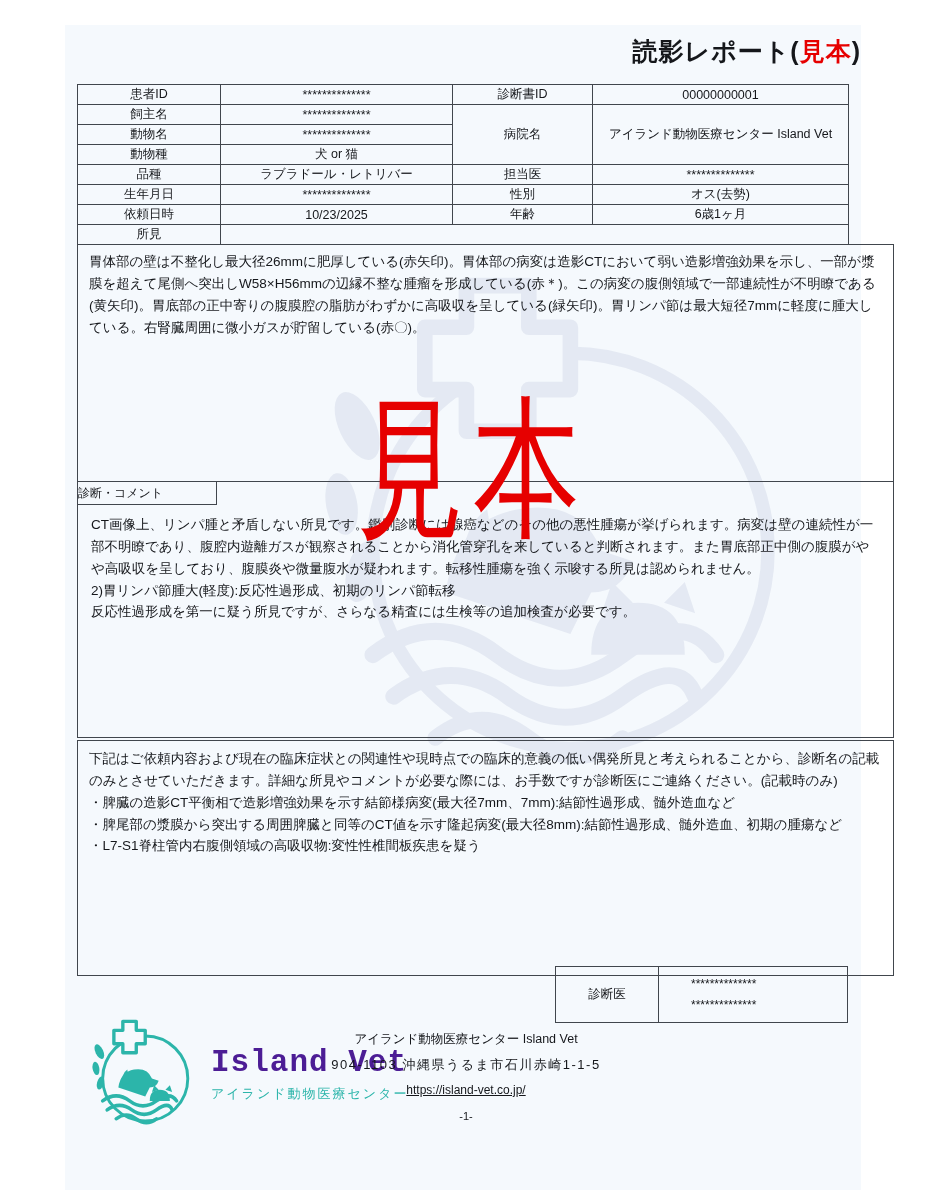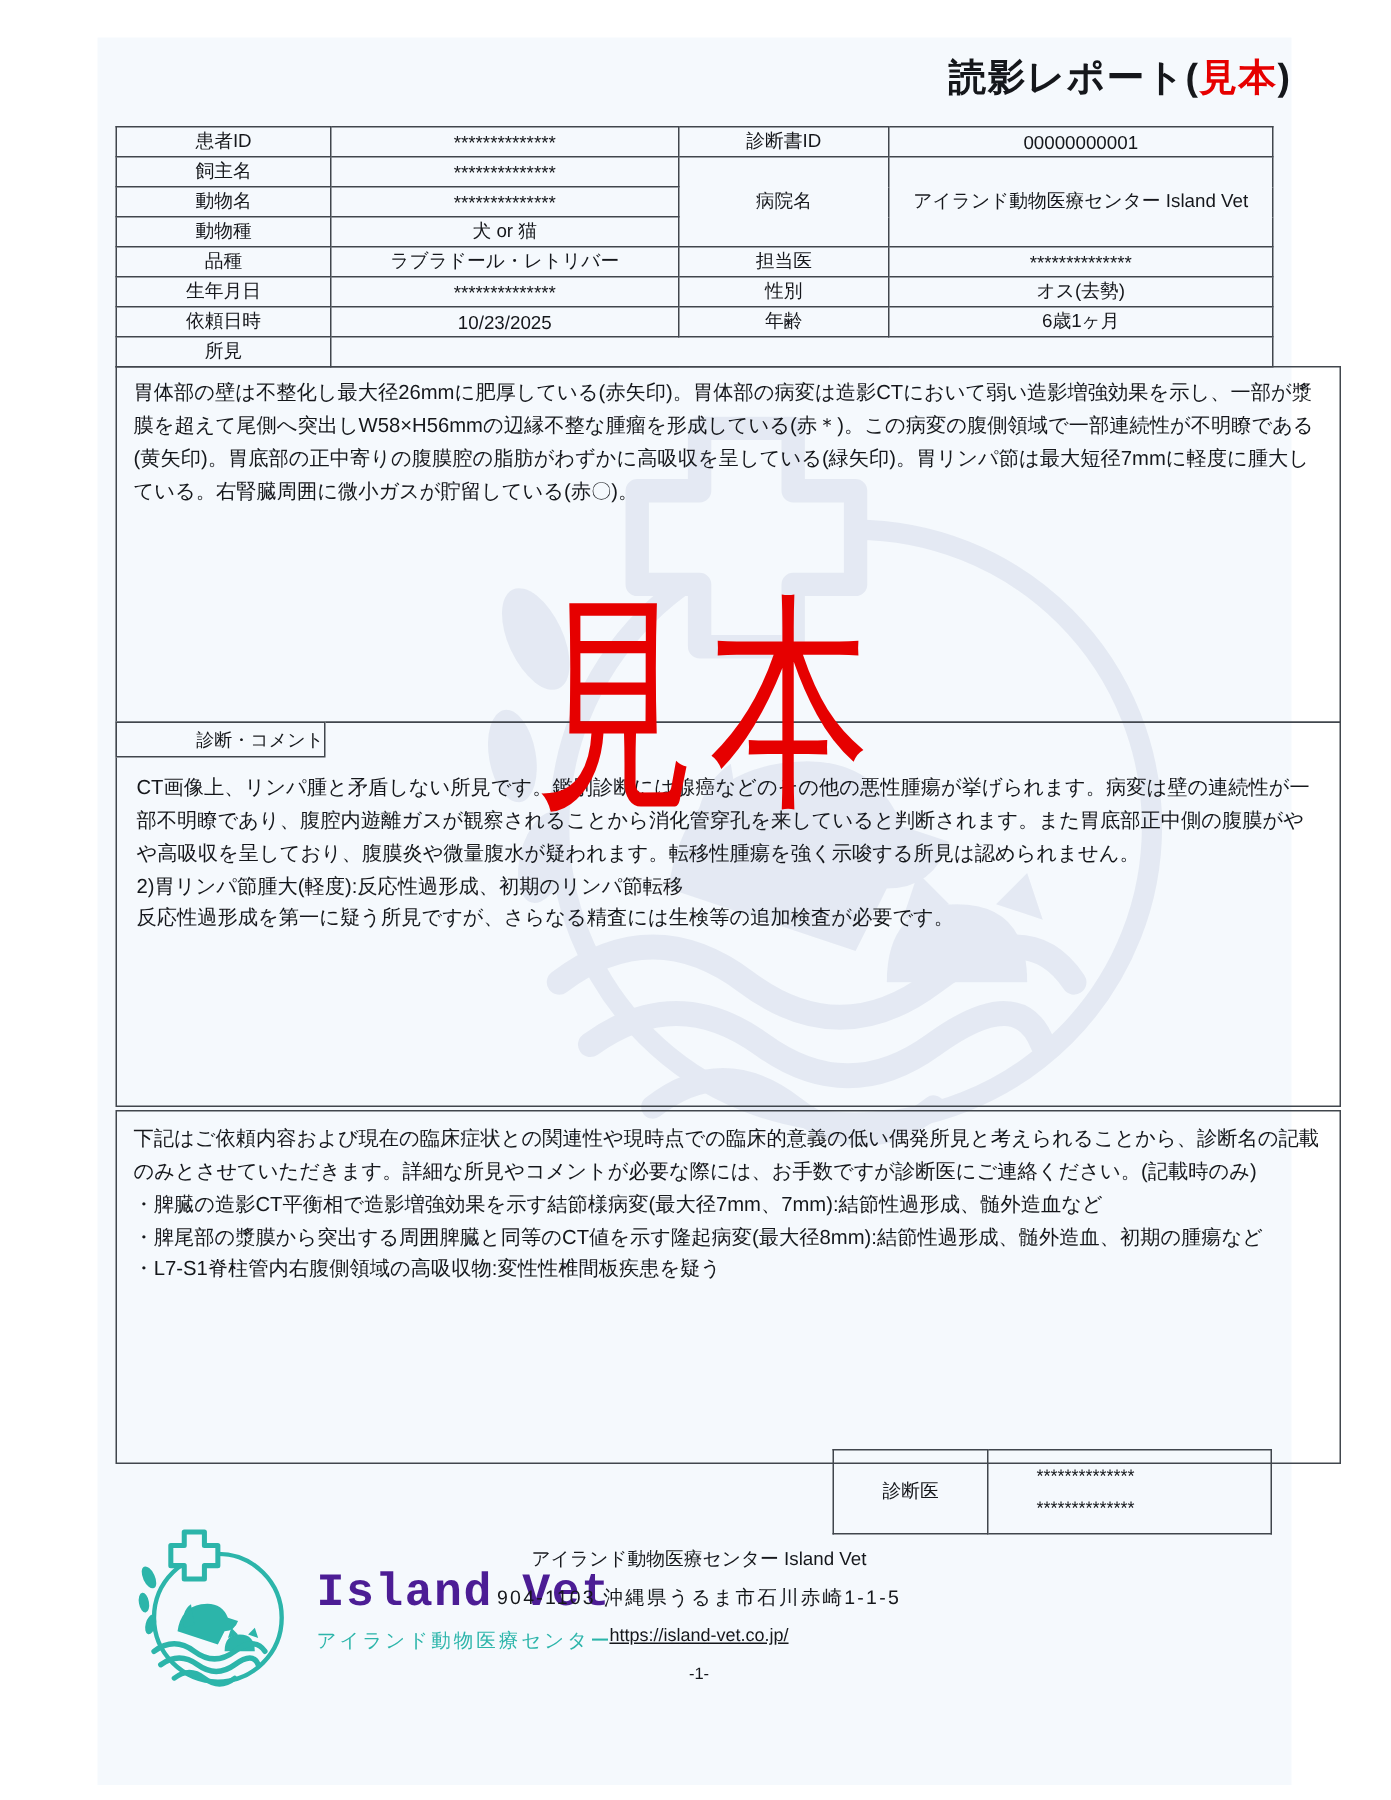--- a/index.html
+++ b/index.html
@@ -19,21 +19,21 @@
     text-align:center; vertical-align:middle; padding:1px 4px; overflow:hidden; white-space:nowrap; }
   table.info { border:1.5px solid #41464d; }
   td.open { border-bottom:none; }
 
   .box { border:1px solid #41464d; margin-top:-1px; position:relative;
     font-size:13.5px; line-height:1.62; }
   .findings-box { height:238px; padding:6px 11px; }
   .diagnosis-box { height:257px; padding:32px 11px 6px 13px; }
   .diag-tab { position:absolute; top:-1px; left:-1px; width:140px; height:24px;
     border:1px solid #41464d; background:#f5f9fd; font-size:12px; line-height:22px;
-    text-align:right; font-weight:normal; }
+    text-align:left; font-weight:normal; }
   .incidental-box { margin-top:2px; height:236px; padding:7px 11px; }
 
   .doctor-table { position:absolute; left:490px; top:941px; width:293px; height:57px;
     border-collapse:collapse; z-index:2; }
   .doctor-table td { border:1.5px solid #41464d; font-size:12.5px; vertical-align:middle; }
   .doctor-table td.dlabel { width:103px; text-align:center; }
   .doctor-table td.dvals { padding-left:32px; font-size:12px; line-height:21px; }
 
   .watermark-logo { position:absolute; left:235px; top:245px; width:520px; height:520px;
     color:#dce2ee; opacity:.65; z-index:1; }

